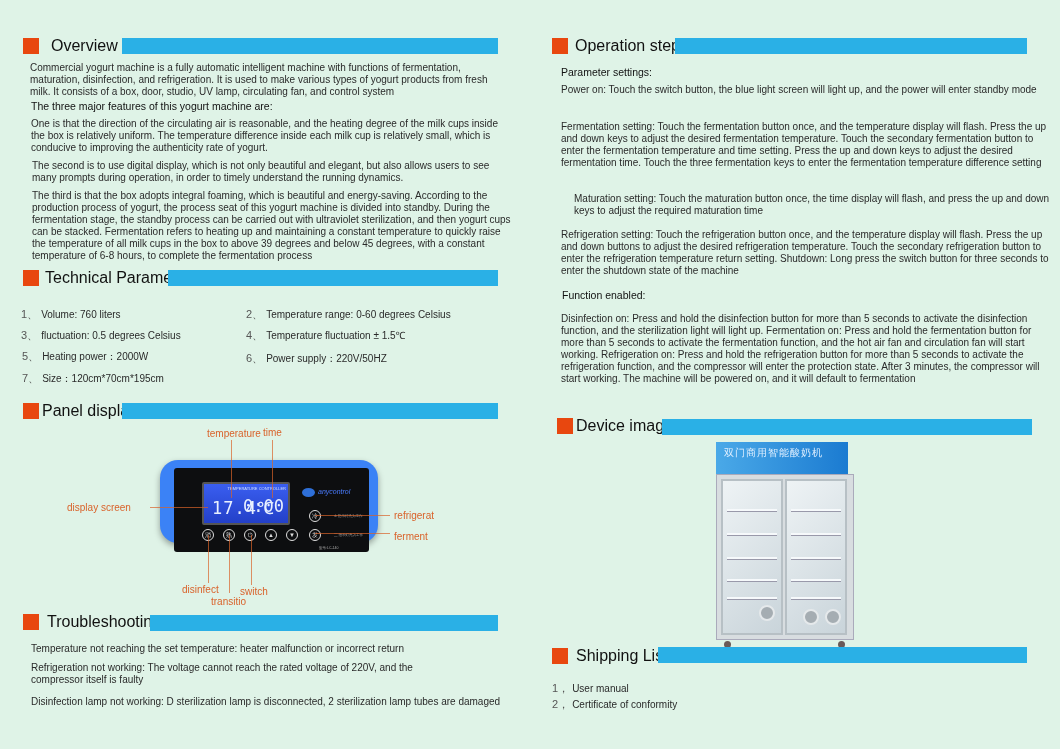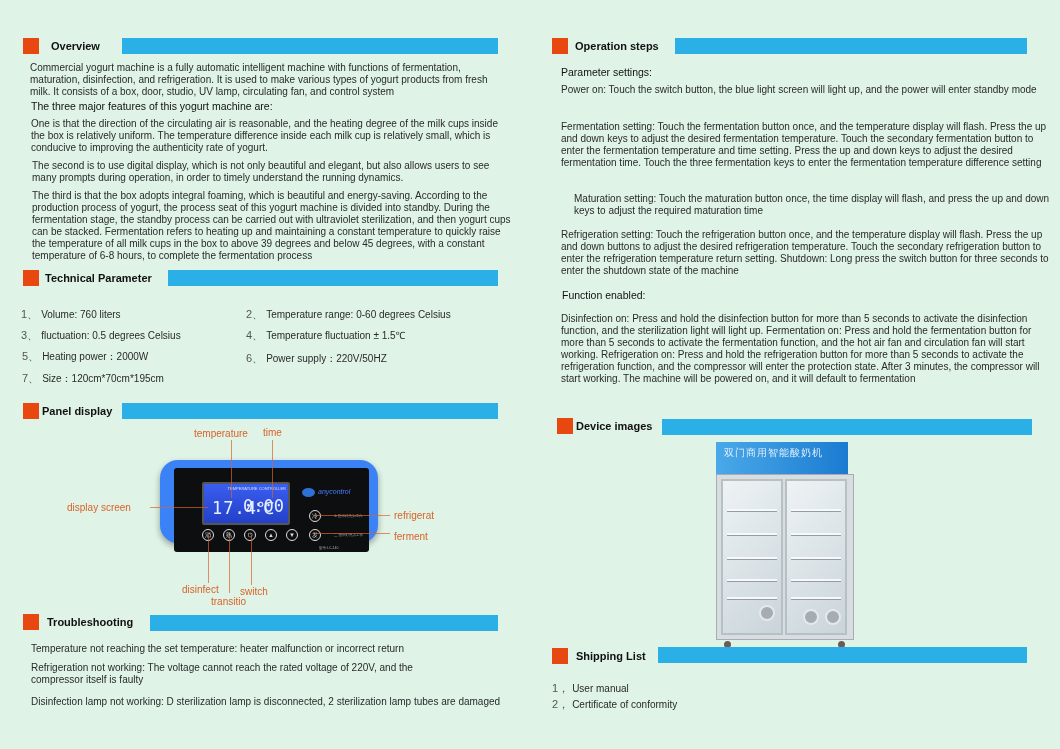--- a/index.html
+++ b/index.html
@@ -1,19 +1,19 @@
 <!DOCTYPE html>
 <html><head>
 <meta charset="utf-8">
 <style>
   html,body{margin:0;padding:0;}
   body{width:1060px;height:749px;background:#dff3e7;position:relative;overflow:hidden;font-family:"Liberation Sans",sans-serif;color:#222;}
   .sec-head{position:absolute;display:flex;align-items:center;height:17px;}
   .sq{width:16px;height:16px;background:#e8470f;flex:none;}
-  .sec-title{font-weight:bold;font-size:11px;color:#111;margin-left:10px;white-space:nowrap;}
+  .sec-title{font-weight:normal;font-size:16px;color:#111;margin-left:10px;white-space:nowrap;}
   .bar{position:absolute;height:16px;background:#2ab0e6;}
   .p{position:absolute;font-size:10px;line-height:11.9px;color:#2a2a2a;}
   .b{font-weight:normal;color:#111;font-size:10.5px;}
   .param{position:absolute;font-size:10px;color:#2a2a2a;white-space:nowrap;}
   .param .n{font-size:11px;color:#555;margin-right:3px;}
   .lbl{position:absolute;font-size:10px;color:#d9622a;white-space:nowrap;}
   .line{position:absolute;background:#d9622a;opacity:.7;}
   
   .panel{position:absolute;left:160px;top:460px;width:218px;height:83px;background:#3b82f6;border-radius:18px;box-shadow:0 3px 6px rgba(0,0,0,.35);}
   .panel-inner{position:absolute;left:14px;top:8px;width:195px;height:84px;background:#0d0e10;border-radius:3px;}
@@ -62,21 +62,21 @@
 <div class="param" style="left:22px;top:349px;"><span class="n">5、</span><span>Heating power：2000W</span></div>
 <div class="param" style="left:246px;top:351px;"><span class="n">6、</span><span>Power supply：220V/50HZ</span></div>
 <div class="param" style="left:22px;top:371px;"><span class="n">7、</span><span>Size：120cm*70cm*195cm</span></div>
 
 <div class="sec-head" style="left:23px;top:402px;">
   <div class="sq"></div>
   <span class="sec-title" style="margin-left:3px">Panel display</span>
 </div>
 <div class="bar" style="left:122px;top:403px;width:376px;"></div>
 
-<span class="lbl" style="left:194px;top:428px;text-align:center;">temperature</span>
+<span class="lbl" style="left:207px;top:428px;text-align:center;">temperature</span>
 <span class="lbl" style="left:263px;top:427px;">time</span>
 <span class="lbl" style="left:67px;top:502px;">display screen</span>
 <span class="lbl" style="left:394px;top:510px;">refrigerat</span>
 <span class="lbl" style="left:394px;top:531px;">ferment</span>
 <span class="lbl" style="left:182px;top:584px;">disinfect</span>
 <span class="lbl" style="left:211px;top:596px;">transitio</span>
 <span class="lbl" style="left:240px;top:586px;">switch</span>
 
 <div class="panel">
   <div class="panel-inner">

